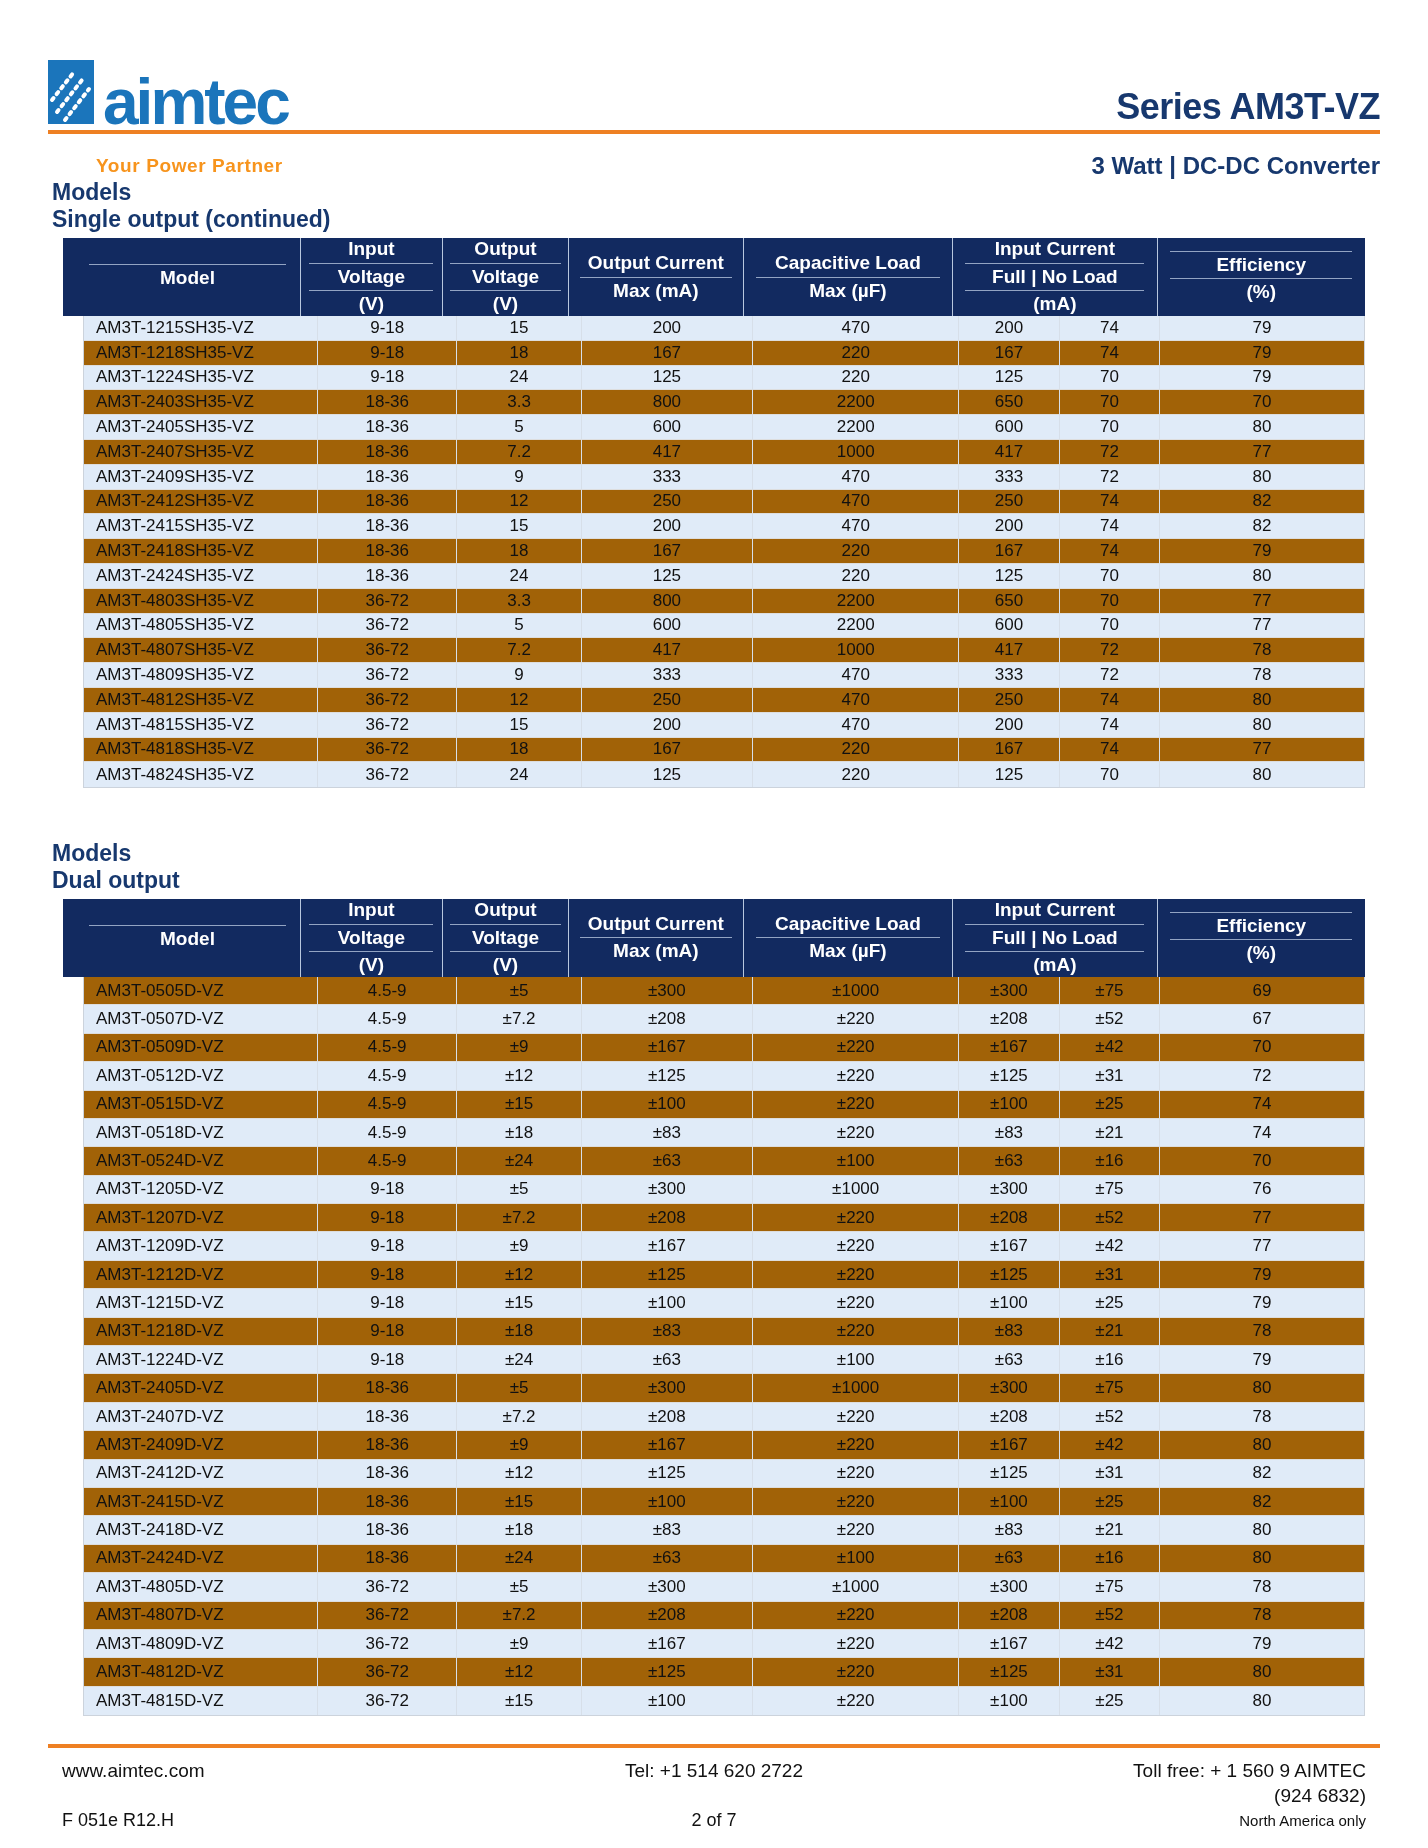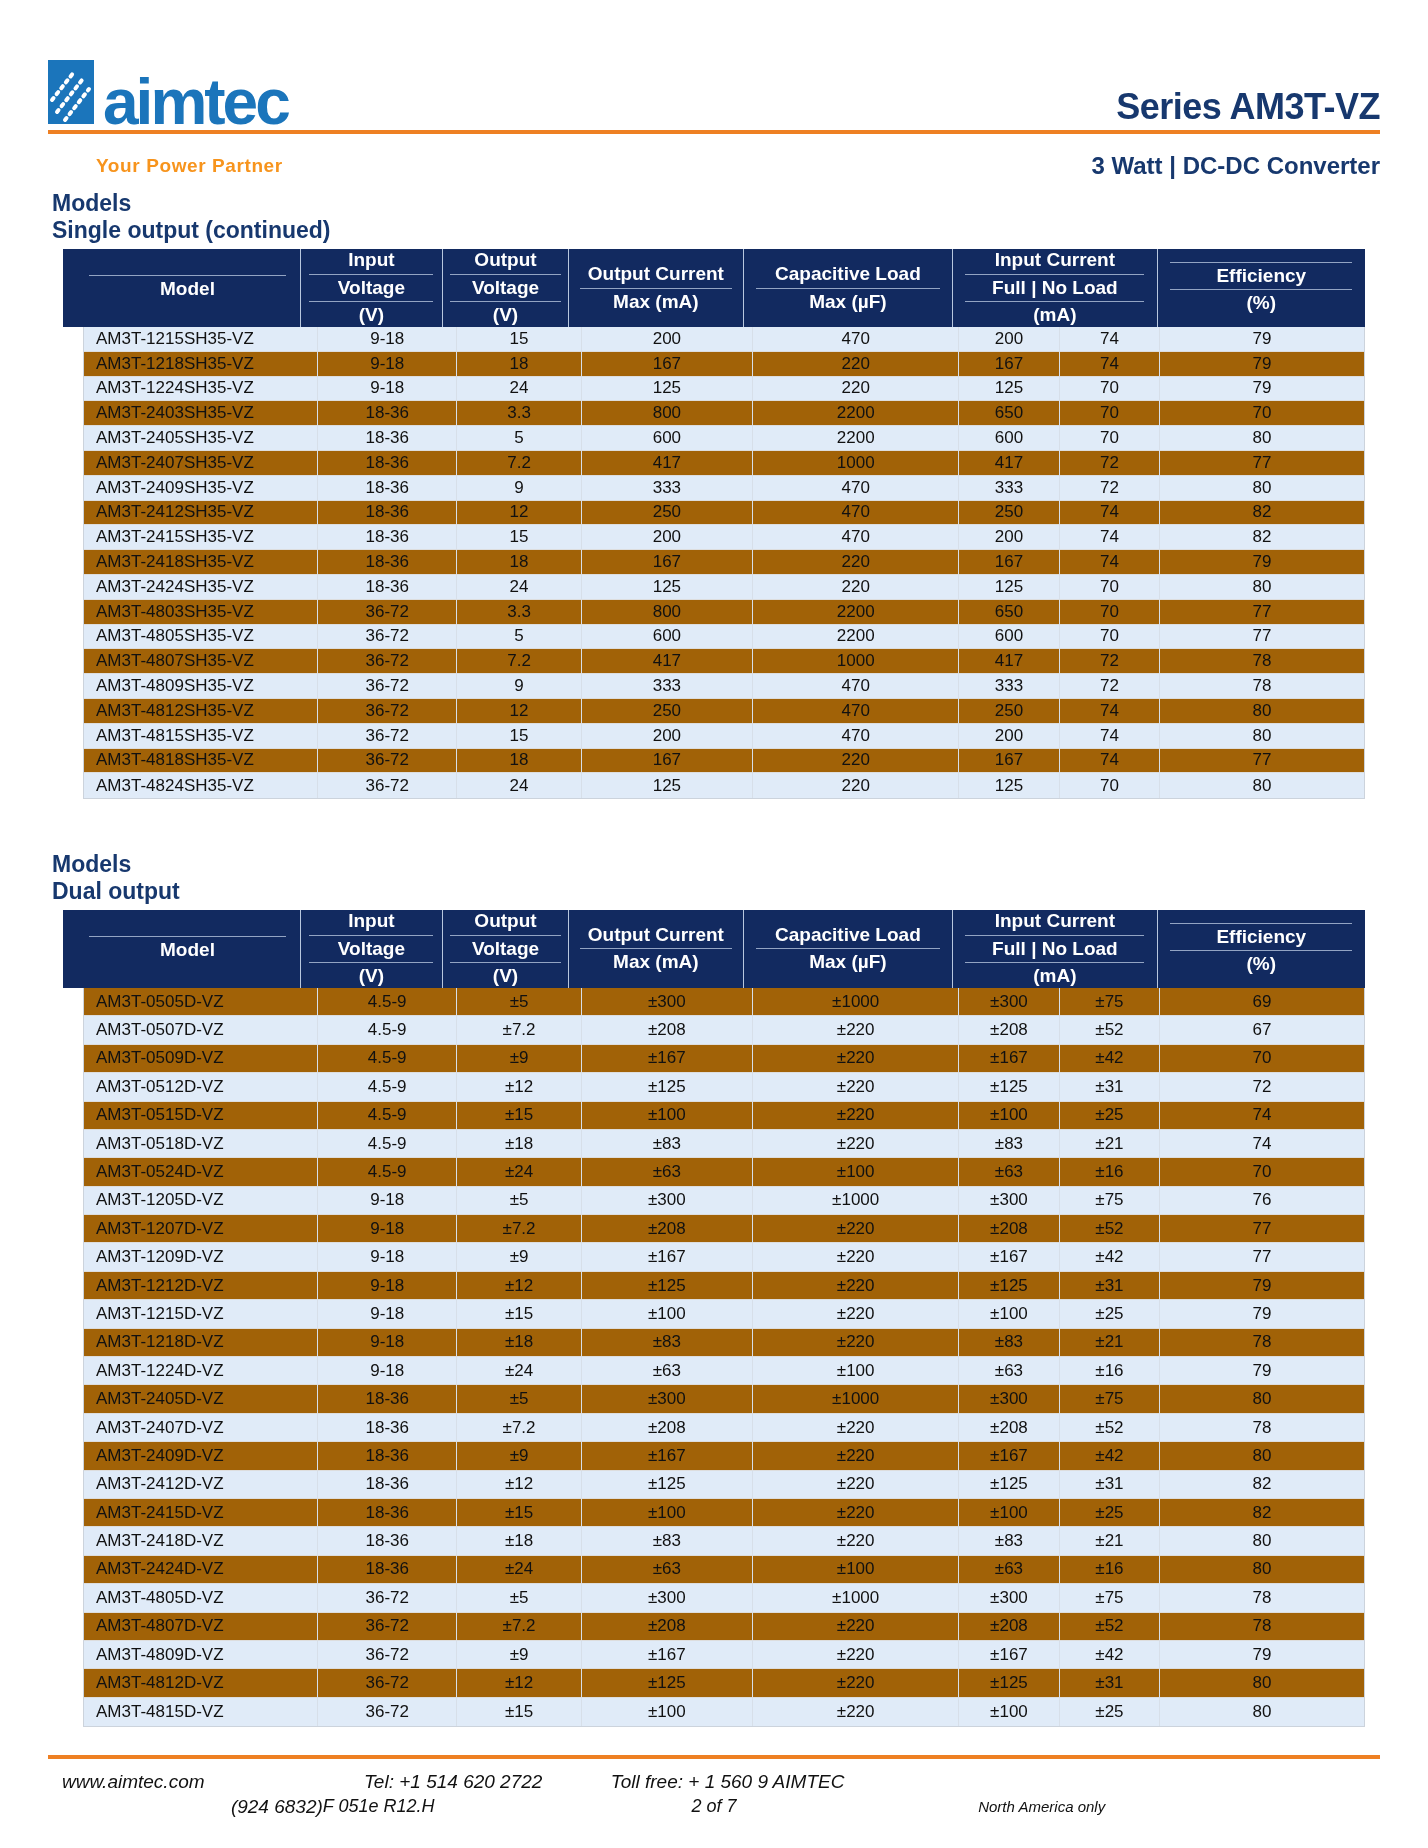--- a/index.html
+++ b/index.html
@@ -15,21 +15,21 @@
   .logo{display:flex;align-items:flex-end;gap:9px;}
   .logo-icon{display:block;}
   .logo-text{font-size:64px;font-weight:bold;color:#1b75bb;letter-spacing:-3px;line-height:.82;}
   .series-title{font-size:36px;font-weight:bold;color:#17386e;letter-spacing:-.5px;line-height:1;padding-bottom:3px;}
   .rule{height:4px;background:#ee8023;margin-top:2px;}
   .tagrow{display:flex;justify-content:space-between;align-items:center;margin-top:19px;}
   .tagline{margin-left:48px;color:#f7941d;font-weight:bold;font-size:19px;letter-spacing:.6px;}
   .subtitle{font-size:24px;font-weight:bold;color:#17386e;line-height:1.05;}
 
   
-  .sec{margin:12px 0 5px 4px;color:#17386e;font-weight:bold;font-size:23px;line-height:1.17;}
+  .sec{margin:1px 0 5px 4px;color:#17386e;font-weight:bold;font-size:23px;line-height:1.17;}
   .sec.second{margin-top:52px;}
 
   
   .dtable{margin:0 15px;}
   .thead{display:flex;background:#122a60;color:#fff;font-weight:bold;font-size:19px;height:78px;}
   .hcell{display:flex;flex-direction:column;justify-content:center;align-items:center;gap:2px;
          box-sizing:border-box;border-left:1px solid rgba(214,227,244,.85);}
   .hcell:first-child{border-left:none;padding-left:12px;}
   .hl{height:1px;background:rgba(202,217,238,.7);width:88%;}
   .ht{line-height:1.18;white-space:nowrap;}
@@ -49,22 +49,22 @@
   .t1 .trow{height:24.8px;}
   .t2 .trow{height:28.4px;}
   .tcell{display:flex;align-items:center;justify-content:center;font-size:17px;
          box-sizing:border-box;border-left:1px solid #d7dfe9;border-bottom:1px solid #dddddd;
          white-space:nowrap;overflow:hidden;}
   .tcell:first-child{border-left:none;justify-content:flex-start;padding-left:12px;}
   .trow:last-child .tcell{border-bottom:none;}
 
   
   .frule{height:4px;background:#ee8023;margin:28px 0 0 0;}
-  .footer{display:grid;grid-template-columns:1fr 1fr 1fr 1fr 1fr;grid-auto-rows:25px;
-          padding:10px 14px 0 14px;font-size:19px;font-style:italic;}
+  .footer{display:grid;grid-template-columns:1fr 1fr 1fr;grid-auto-rows:25px;
+          padding:10px 14px 0 14px;font-size:19px;}
   .fc{display:flex;align-items:center;}
   .fc.center{justify-content:center;}
   .fc.right{justify-content:flex-end;text-align:right;}
   .f-doc,.f-page{font-size:18px;}
   .f-region{font-size:15px;}
 </style>
 </head>
 <body>
 
 <div class="page">

